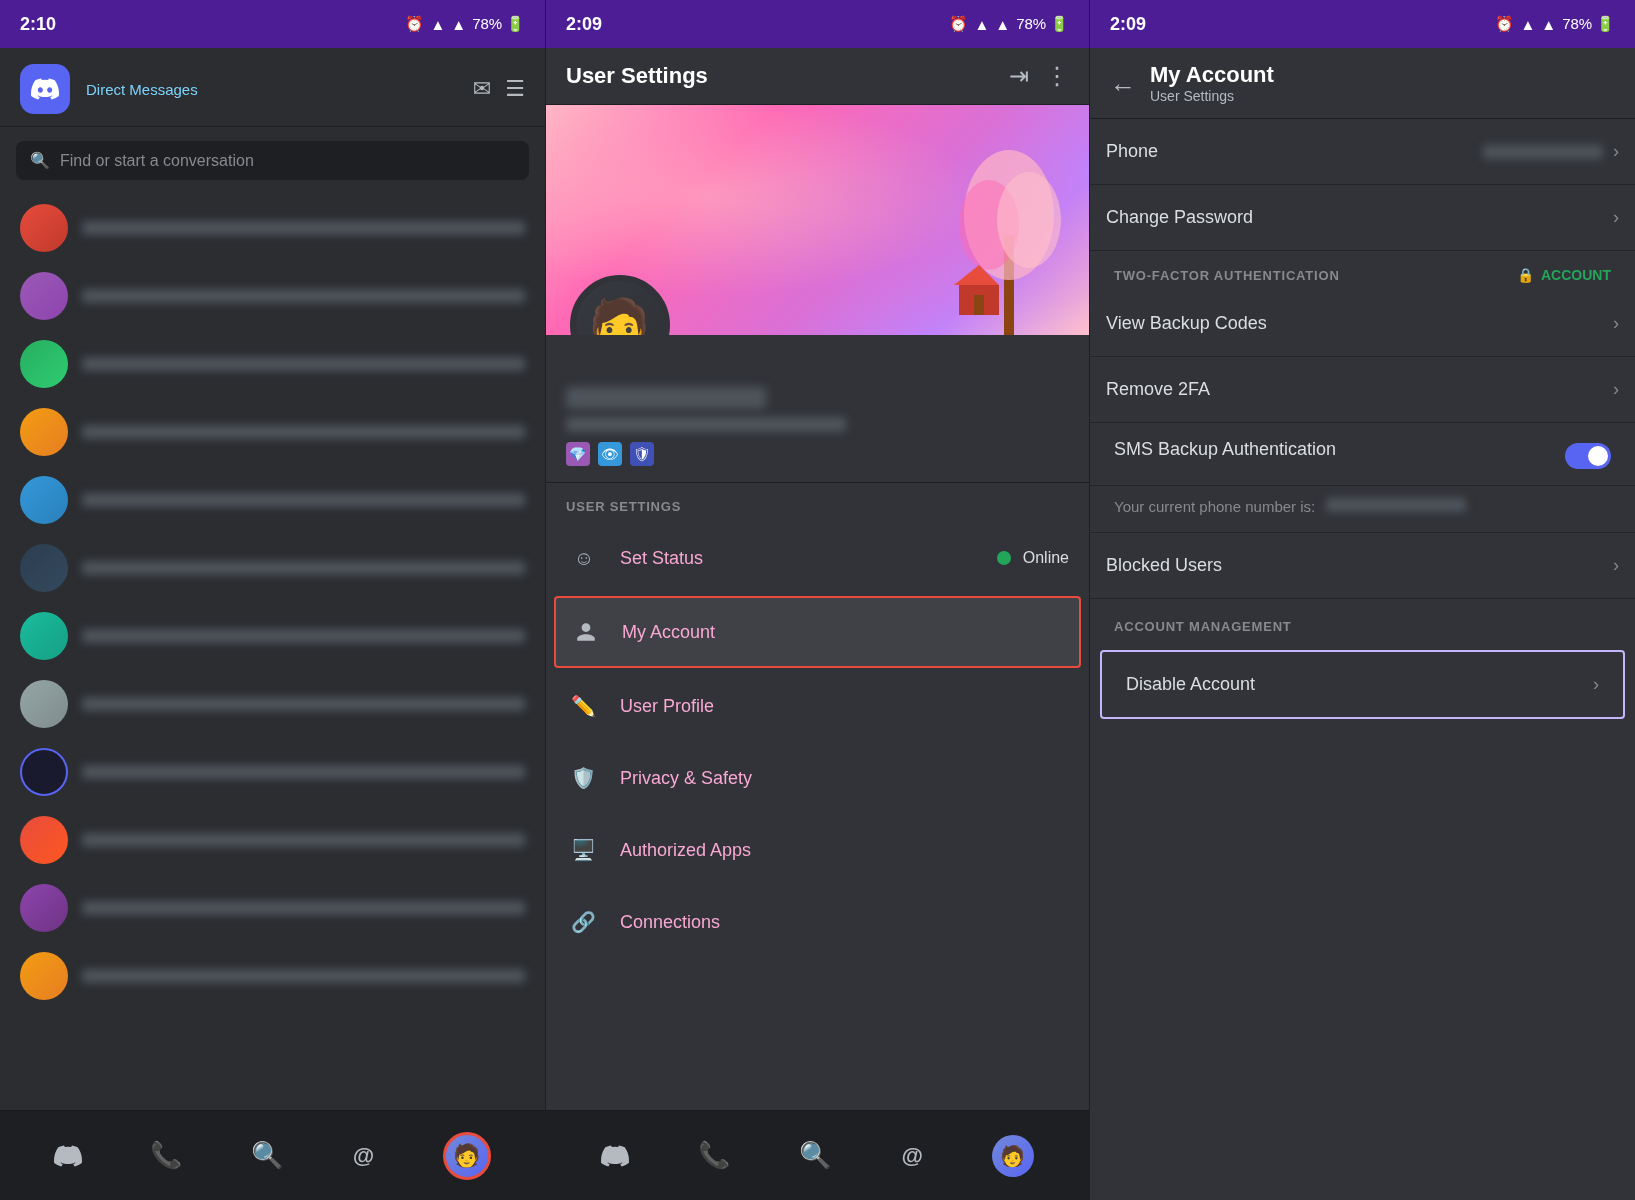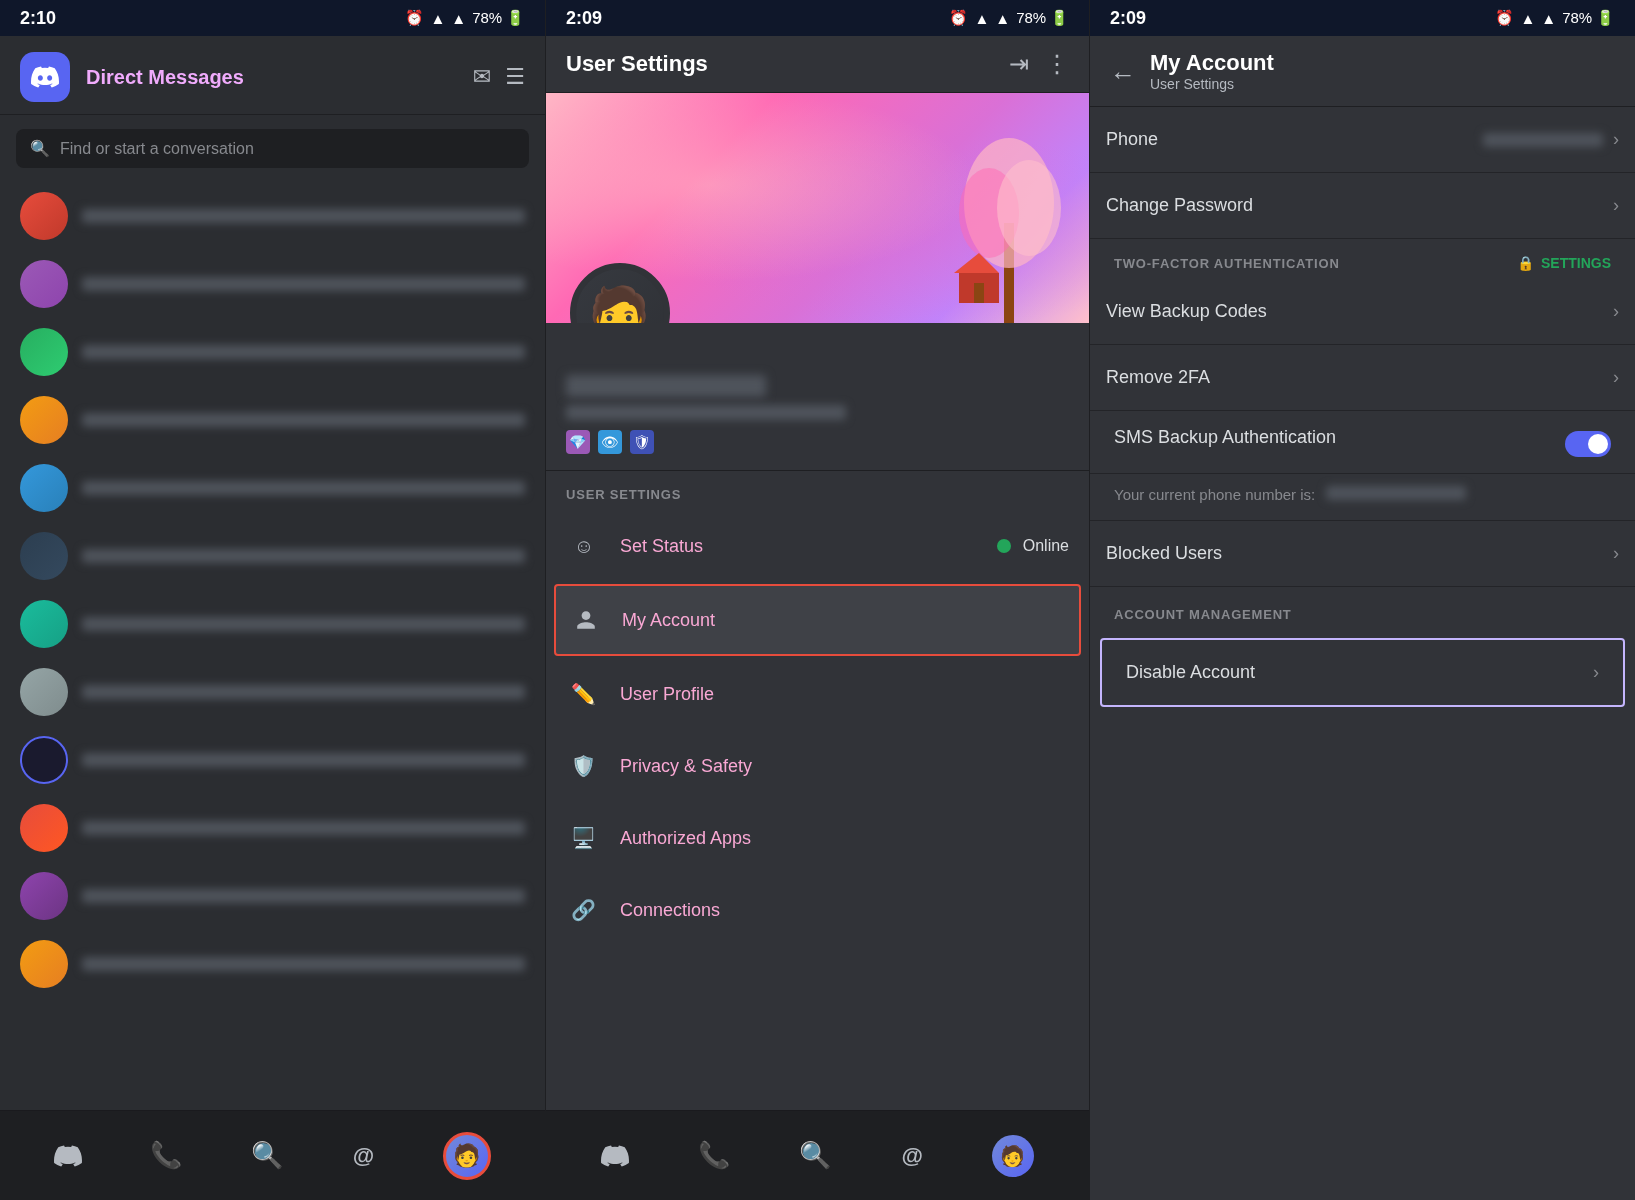--- a/index.html
+++ b/index.html
@@ -16,22 +16,22 @@
     
     .panel1 {
       width: 545px;
       height: 1200px;
       background: #2b2d31;
       display: flex;
       flex-direction: column;
       position: relative;
     }
     .status-bar {
-      height: 36px;
-      background: #0f172a;
+      height: 48px;
+      background: #4c1d95;
       display: flex;
       align-items: center;
       justify-content: space-between;
       padding: 0 20px;
     }
     .status-bar .time {
       color: #fff;
       font-size: 18px;
       font-weight: 600;
     }
@@ -60,23 +60,23 @@
       height: 50px;
       background: #5865f2;
       border-radius: 14px;
       display: flex;
       align-items: center;
       justify-content: center;
       color: #fff;
       font-size: 22px;
     }
     .dm-title {
-      color: #f0abfc;
-      font-size: 20px;
-      font-weight: 700;
+      color: #7dd3fc;
+      font-size: 15px;
+      font-weight: 400;
     }
     .dm-header-icons {
       display: flex;
       gap: 14px;
       color: #b5bac1;
       font-size: 22px;
     }
     .search-bar {
       margin: 14px 16px;
       background: #1e1f22;
@@ -755,21 +755,21 @@
     <span class="account-item-label">Change Password</span>
     <div class="account-item-right">
       <span class="chevron">›</span>
     </div>
   </div>
 
   <div class="two-factor-header">
     <span class="two-factor-label">TWO-FACTOR AUTHENTICATION</span>
     <div class="enabled-badge">
       <span>🔒</span>
-      <span>SETTINGS</span>
+      <span>ACCOUNT</span>
     </div>
   </div>
 
   <div class="account-item">
     <span class="account-item-label">View Backup Codes</span>
     <div class="account-item-right">
       <span class="chevron">›</span>
     </div>
   </div>
 

